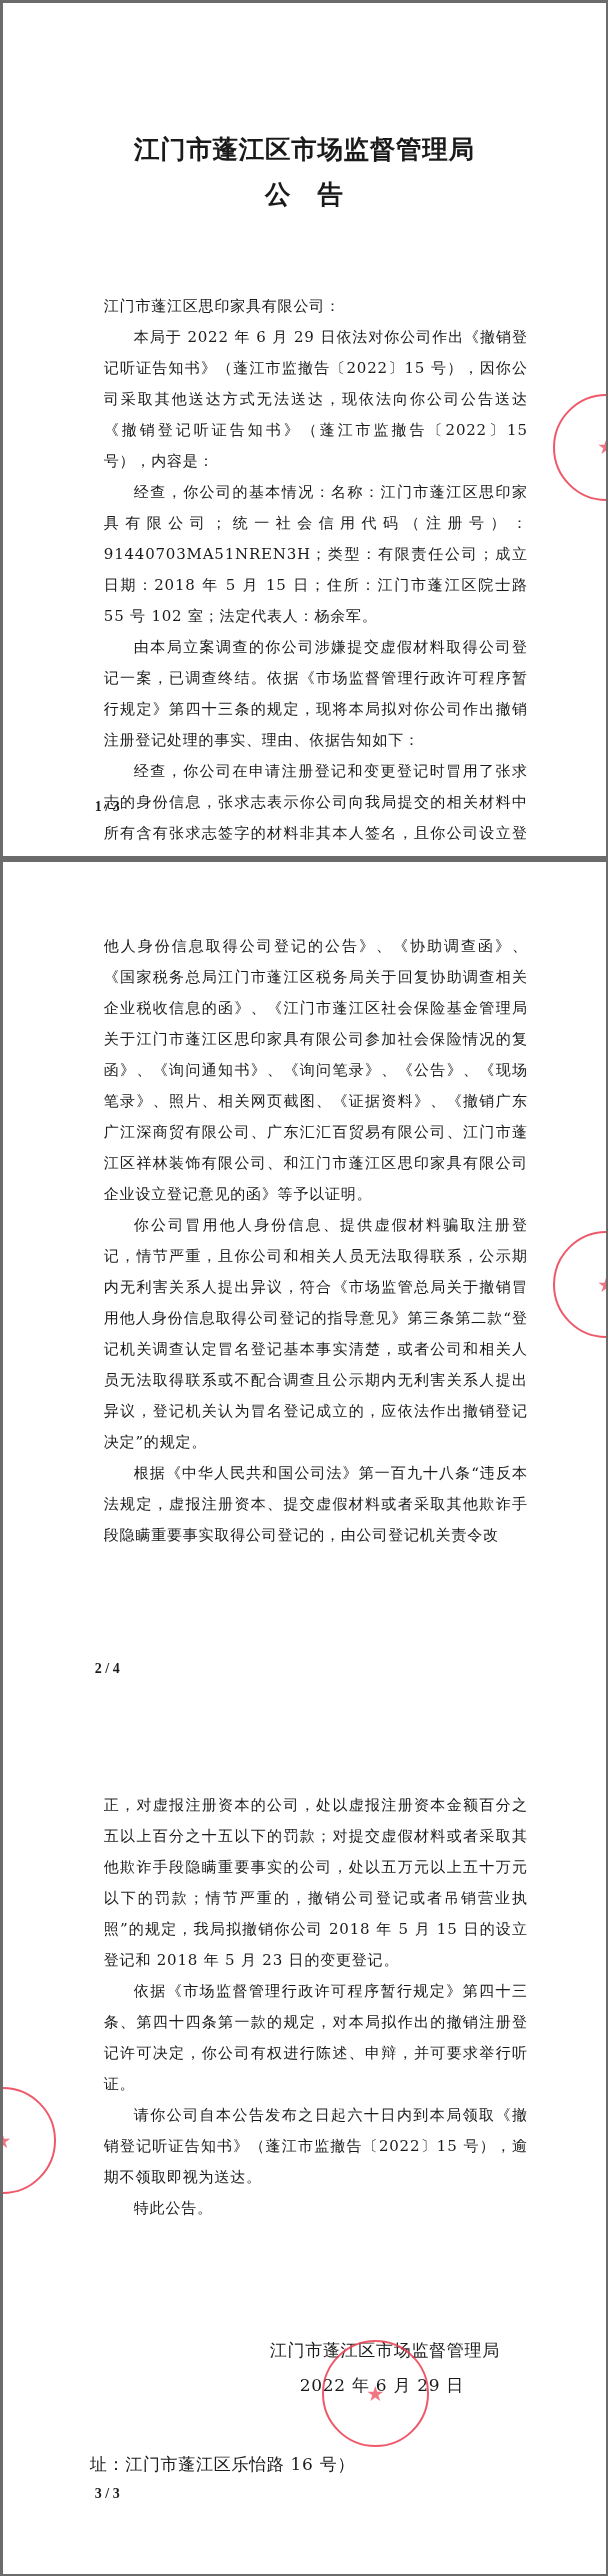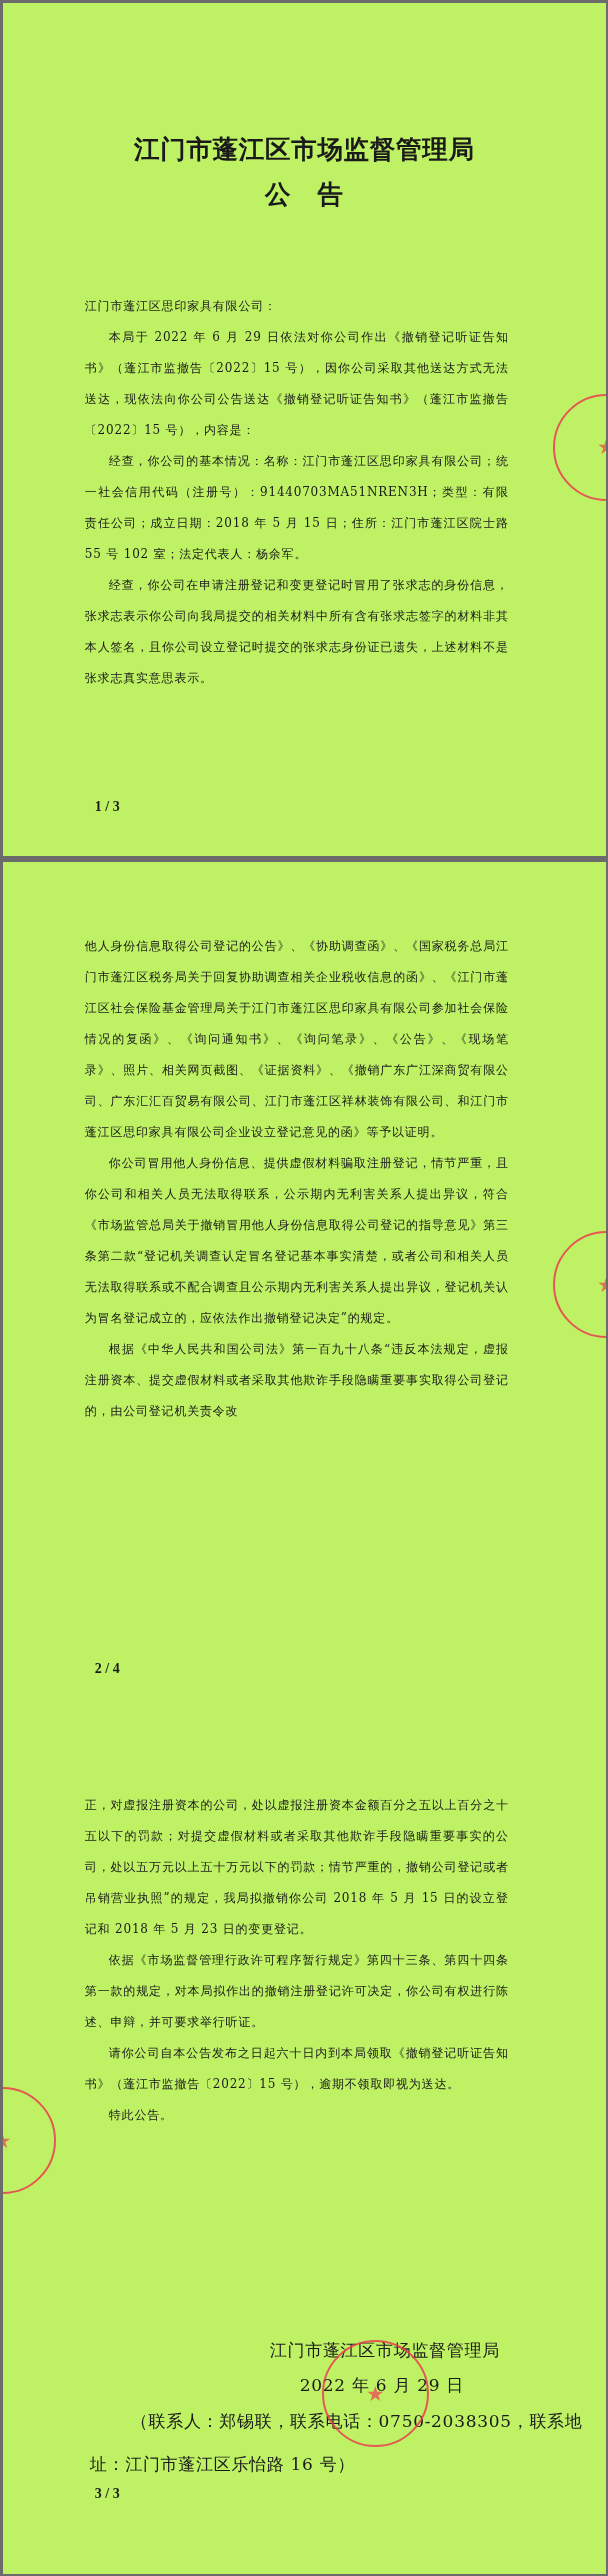--- a/index.html
+++ b/index.html
@@ -9,28 +9,28 @@
     background: #6b6b6b;
     position: relative;
     overflow: hidden;
     font-family: "DejaVu Serif", "Liberation Serif", serif;
     color: #1a1a1a;
   }
   .page {
     position: absolute;
     left: 2.8px;
     width: 603px;
-    background: #bef264;
+    background: #ffffff;
     overflow: hidden;
   }
   .text-block {
     position: absolute;
-    left: 82px;
+    left: 101px;
     width: 424px;
-    font-size: 12px;
+    font-size: 15px;
     line-height: 31px;
     letter-spacing: 0.8px;
     text-align: justify;
     text-justify: inter-character;
   }
   .text-block p { margin: 0; }
   .indent { text-indent: 2em; }
   .title {
     position: absolute;
     left: 0;
@@ -82,20 +82,21 @@
 <body>
 
 <div class="page" style="top:2.8px;height:853px;">
   <div class="title" style="top:129px;">江门市蓬江区市场监督管理局</div>
   <div class="title" style="top:174px;">公　告</div>
 
   <div class="text-block" style="top:288px;">
     <p>江门市蓬江区思印家具有限公司：</p>
     <p class="indent">本局于 2022 年 6 月 29 日依法对你公司作出《撤销登记听证告知书》（蓬江市监撤告〔2022〕15 号），因你公司采取其他送达方式无法送达，现依法向你公司公告送达《撤销登记听证告知书》（蓬江市监撤告〔2022〕15 号），内容是：</p>
     <p class="indent">经查，你公司的基本情况：名称：江门市蓬江区思印家具有限公司；统一社会信用代码（注册号）：91440703MA51NREN3H；类型：有限责任公司；成立日期：2018 年 5 月 15 日；住所：江门市蓬江区院士路 55 号 102 室；法定代表人：杨余军。</p>
+    <p class="indent">由本局立案调查的你公司涉嫌提交虚假材料取得公司登记一案，已调查终结。依据《市场监督管理行政许可程序暂行规定》第四十三条的规定，现将本局拟对你公司作出撤销注册登记处理的事实、理由、依据告知如下：</p>
     <p class="indent">经查，你公司在申请注册登记和变更登记时冒用了张求志的身份信息，张求志表示你公司向我局提交的相关材料中所有含有张求志签字的材料非其本人签名，且你公司设立登记时提交的张求志身份证已遗失，上述材料不是张求志真实意思表示。</p>
 
   </div>
 
   <div class="page-num" style="top:796px;">1 / 3</div>
 
   <div class="stamp" style="left:550px;top:391px;">
     <div class="stamp-inner">
       <span class="stamp-star">★</span>
     </div>
@@ -122,21 +123,20 @@
   <div class="text-block" style="top:69px;">
     <p>正，对虚报注册资本的公司，处以虚报注册资本金额百分之五以上百分之十五以下的罚款；对提交虚假材料或者采取其他欺诈手段隐瞒重要事实的公司，处以五万元以上五十万元以下的罚款；情节严重的，撤销公司登记或者吊销营业执照”的规定，我局拟撤销你公司 2018 年 5 月 15 日的设立登记和 2018 年 5 月 23 日的变更登记。</p>
     <p class="indent">依据《市场监督管理行政许可程序暂行规定》第四十三条、第四十四条第一款的规定，对本局拟作出的撤销注册登记许可决定，你公司有权进行陈述、申辩，并可要求举行听证。</p>
     <p class="indent">请你公司自本公告发布之日起六十日内到本局领取《撤销登记听证告知书》（蓬江市监撤告〔2022〕15 号），逾期不领取即视为送达。</p>
     <p class="indent">特此公告。</p>
   </div>
 
   <div class="signature" style="left:267px;top:618px;">江门市蓬江区市场监督管理局</div>
   <div class="signature" style="left:297px;top:653px;">2022 年 6 月 29 日</div>
 
-  <div class="signature" style="left:128px;top:689px;">（联系人：郑锡联，联系电话：0750-2038305，联系地</div>
   <div class="signature" style="left:87px;top:732px;">址：江门市蓬江区乐怡路 16 号）</div>
 
   <div class="page-num" style="top:765px;">3 / 3</div>
 
   <div class="stamp" style="left:319px;top:619px;">
     <div class="stamp-inner">
       <span class="stamp-star">★</span>
     </div>
   </div>
 

